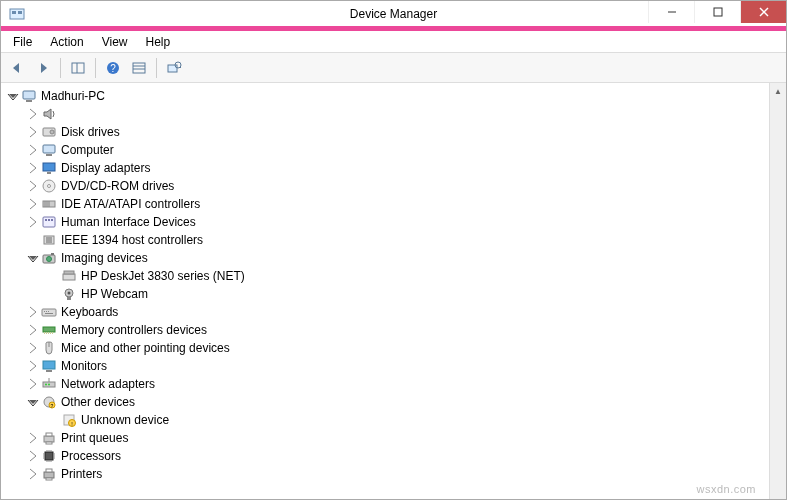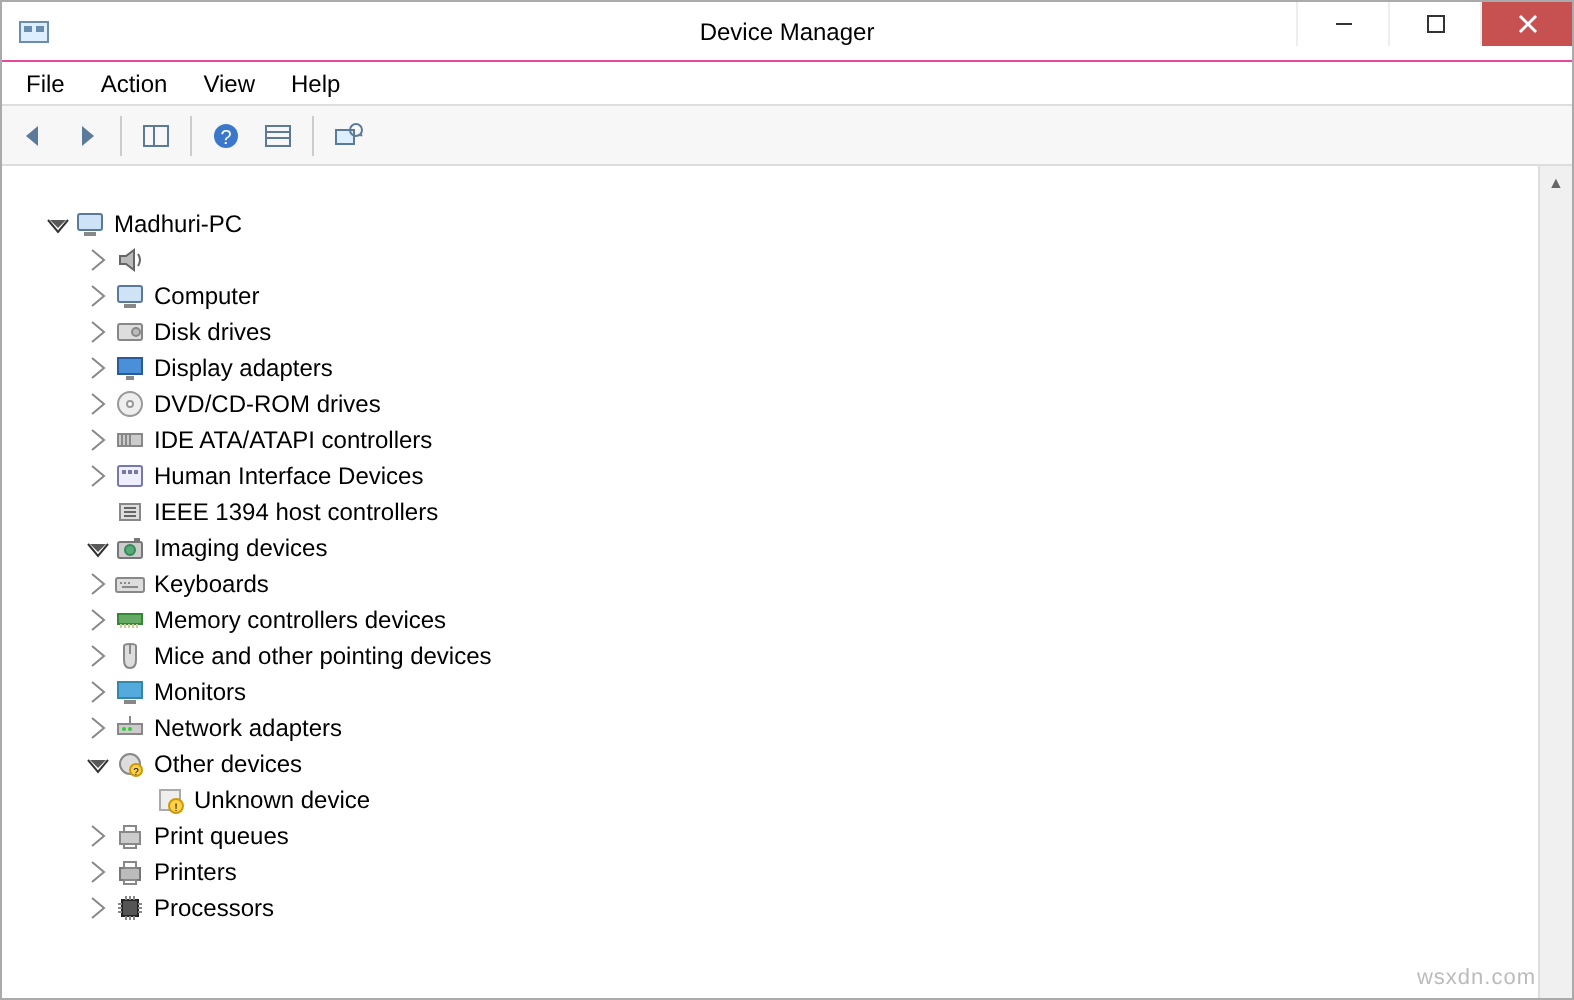--- a/index.html
+++ b/index.html
@@ -11,21 +11,21 @@
     color: #000;
     width: 787px;
     height: 500px;
     overflow: hidden;
     position: relative;
   }
   .window { display:flex; flex-direction:column; height:100%; border:1px solid #aaa; }
   .titlebar {
     height: 30px;
     background: #fff;
-    border-bottom: 1px solid #ec4899;
+    border-bottom: 5px solid #ec4899;
     display: flex;
     align-items: center;
     position: relative;
   }
   .titlebar .title-icon { width:16px; height:16px; margin-left:8px; display:flex; align-items:center; justify-content:center; }
   .titlebar .title {
     position:absolute; left:0; right:0; text-align:center; pointer-events:none;
     font-size:12px; color:#000;
   }
   .win-controls { margin-left:auto; display:flex; height:100%; }
@@ -39,30 +39,30 @@
   .menu-item { padding:2px 8px; cursor:default;text-align:right; }
   .toolbar {
     height:30px; display:flex; align-items:center; padding:2px 4px; gap:2px;
     border-bottom:1px solid #ddd; background:#f7f7f7;
   }
   .tool-btn { width:24px; height:24px; display:flex; align-items:center; justify-content:center; border:1px solid transparent; cursor:default; }
   .tool-sep { width:1px; height:20px; background:#ccc; margin:0 3px; }
   .content { flex:1; overflow:auto; background:#fff; position:relative; padding:4px 0; }
   .scrollbar-v { position:absolute; right:0; top:0; bottom:0; width:17px; background:#f0f0f0; border-left:1px solid #ddd; }
   .scrollbar-v .arrow { height:17px; display:flex; align-items:center; justify-content:center; color:#666; font-size:8px; }
-  .tree { list-style:none; margin:16px; padding:0 0 0 4px; }
+  .tree { list-style:none; margin:0; padding:0 0 0 4px; }
   .tree ul { list-style:none; margin:0; padding:0 0 0 20px; }
   .tree li { white-space:nowrap; }
   .node { display:flex; align-items:center; height:18px; gap:2px; padding:0 2px; }
   .expander { width:12px; height:12px; display:flex; align-items:center; justify-content:center; cursor:default; color:#666; }
   .expander svg { display:block; }
   .node-icon { width:16px; height:16px; display:flex; align-items:center; justify-content:center; }
   .node-icon svg { display:block; }
   .node-label { padding:0 2px; }
-  .watermark { position:absolute; right:18px; bottom:4px; color:#bbb; font-size:11px; font-family:Arial,sans-serif; letter-spacing:0.5px; }
+  .watermark { position:absolute; right:30px; bottom:4px; color:#bbb; font-size:11px; font-family:Arial,sans-serif; letter-spacing:0.5px; }
   .spacer12 { width:12px; height:12px; display:inline-block; }
 </style>
 </head>
 <body>
 
 <div class="window">
 
   <div class="titlebar">
     <span class="title-icon">
       <svg width="16" height="16" viewBox="0 0 16 16">
@@ -174,50 +174,50 @@
             </li>
             <li>
               <div class="node">
     <span class="expander">
                   <svg width="12" height="12" viewBox="0 0 12 12">
                     <use href="#i-expander-closed"></use>
                   </svg>
                 </span>
     <span class="node-icon">
                   <svg width="16" height="16" viewBox="0 0 16 16">
+                    <use href="#i-disk"></use>
+                  </svg>
+                </span>
+    <span class="node-label">Disk drives</span>
+  </div>
+            </li>
+            <li>
+              <div class="node">
+    <span class="expander">
+                  <svg width="12" height="12" viewBox="0 0 12 12">
+                    <use href="#i-expander-closed"></use>
+                  </svg>
+                </span>
+    <span class="node-icon">
+                  <svg width="16" height="16" viewBox="0 0 16 16">
                     <use href="#i-computer"></use>
                   </svg>
                 </span>
     <span class="node-label">Computer</span>
   </div>
             </li>
             <li>
               <div class="node">
     <span class="expander">
                   <svg width="12" height="12" viewBox="0 0 12 12">
                     <use href="#i-expander-closed"></use>
                   </svg>
                 </span>
     <span class="node-icon">
                   <svg width="16" height="16" viewBox="0 0 16 16">
-                    <use href="#i-disk"></use>
-                  </svg>
-                </span>
-    <span class="node-label">Disk drives</span>
-  </div>
-            </li>
-            <li>
-              <div class="node">
-    <span class="expander">
-                  <svg width="12" height="12" viewBox="0 0 12 12">
-                    <use href="#i-expander-closed"></use>
-                  </svg>
-                </span>
-    <span class="node-icon">
-                  <svg width="16" height="16" viewBox="0 0 16 16">
                     <use href="#i-display"></use>
                   </svg>
                 </span>
     <span class="node-label">Display adapters</span>
   </div>
             </li>
             <li>
               <div class="node">
     <span class="expander">
                   <svg width="12" height="12" viewBox="0 0 12 12">
@@ -280,20 +280,44 @@
                     <use href="#i-expander-open"></use>
                   </svg>
                 </span>
     <span class="node-icon">
                   <svg width="16" height="16" viewBox="0 0 16 16">
                     <use href="#i-imaging"></use>
                   </svg>
                 </span>
     <span class="node-label">Imaging devices</span>
   </div>
+              <ul>
+                <li>
+                  <div class="node">
+        <span class="spacer12"></span>
+        <span class="node-icon">
+                      <svg width="16" height="16" viewBox="0 0 16 16">
+                        <use href="#i-scanner"></use>
+                      </svg>
+                    </span>
+        <span class="node-label">HP DeskJet 3830 series (NET)</span>
+      </div>
+                </li>
+                <li>
+                  <div class="node">
+        <span class="spacer12"></span>
+        <span class="node-icon">
+                      <svg width="16" height="16" viewBox="0 0 16 16">
+                        <use href="#i-webcam"></use>
+                      </svg>
+                    </span>
+        <span class="node-label">HP Webcam</span>
+      </div>
+                </li>
+              </ul>
             </li>
             <li>
               <div class="node">
     <span class="expander">
                   <svg width="12" height="12" viewBox="0 0 12 12">
                     <use href="#i-expander-closed"></use>
                   </svg>
                 </span>
     <span class="node-icon">
                   <svg width="16" height="16" viewBox="0 0 16 16">
@@ -408,39 +432,39 @@
             </li>
             <li>
               <div class="node">
     <span class="expander">
                   <svg width="12" height="12" viewBox="0 0 12 12">
                     <use href="#i-expander-closed"></use>
                   </svg>
                 </span>
     <span class="node-icon">
                   <svg width="16" height="16" viewBox="0 0 16 16">
+                    <use href="#i-processor"></use>
+                  </svg>
+                </span>
+    <span class="node-label">Processors</span>
+  </div>
+            </li>
+            <li>
+              <div class="node">
+    <span class="expander">
+                  <svg width="12" height="12" viewBox="0 0 12 12">
+                    <use href="#i-expander-closed"></use>
+                  </svg>
+                </span>
+    <span class="node-icon">
+                  <svg width="16" height="16" viewBox="0 0 16 16">
                     <use href="#i-printer"></use>
                   </svg>
                 </span>
     <span class="node-label">Printers</span>
-  </div>
-            </li>
-            <li>
-              <div class="node">
-    <span class="expander">
-                  <svg width="12" height="12" viewBox="0 0 12 12">
-                    <use href="#i-expander-closed"></use>
-                  </svg>
-                </span>
-    <span class="node-icon">
-                  <svg width="16" height="16" viewBox="0 0 16 16">
-                    <use href="#i-processor"></use>
-                  </svg>
-                </span>
-    <span class="node-label">Processors</span>
   </div>
             </li>
           </ul>
         </li>
       </ul>
     <div class="scrollbar-v">
       <div class="arrow">▲</div>
       <div style="flex:1"></div>
     </div>
     <div class="watermark">wsxdn.com</div>

